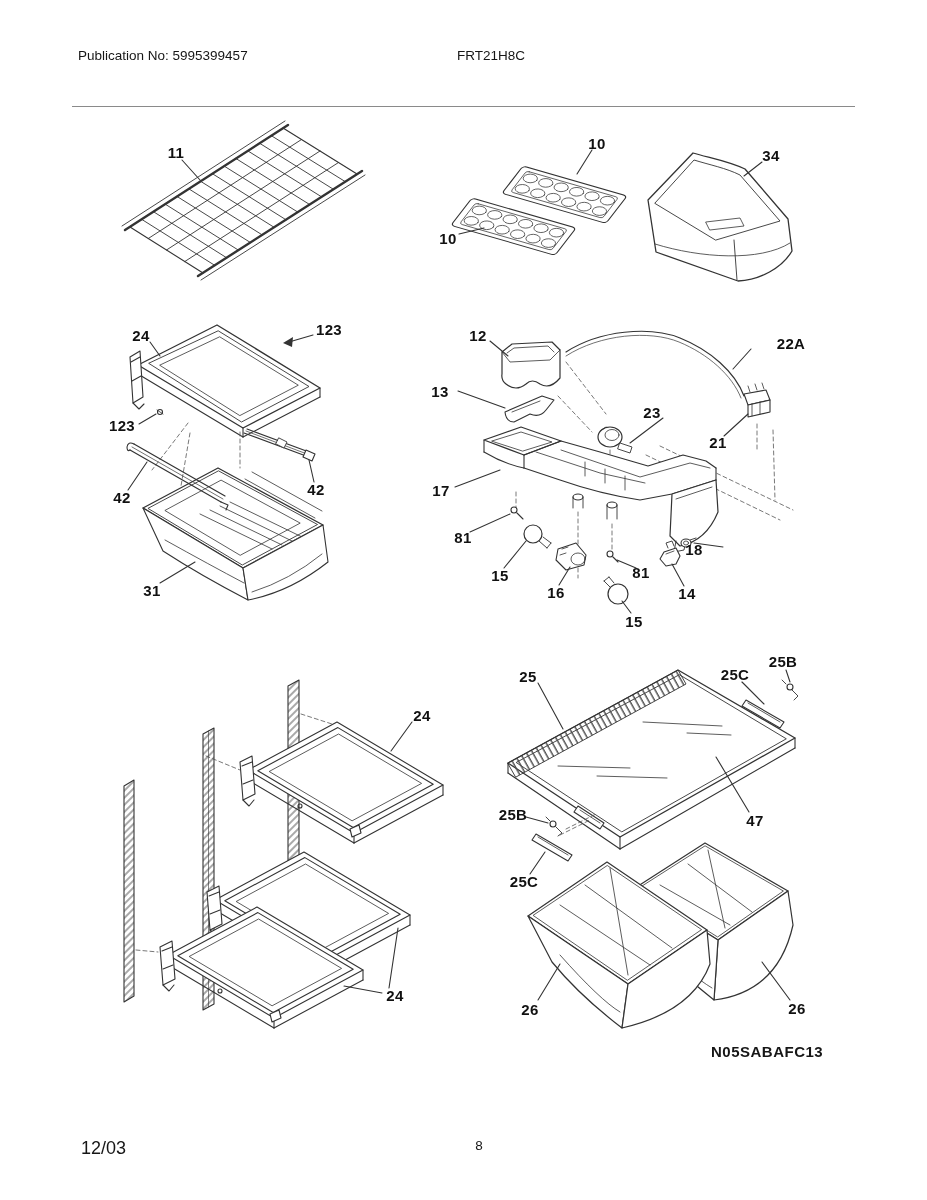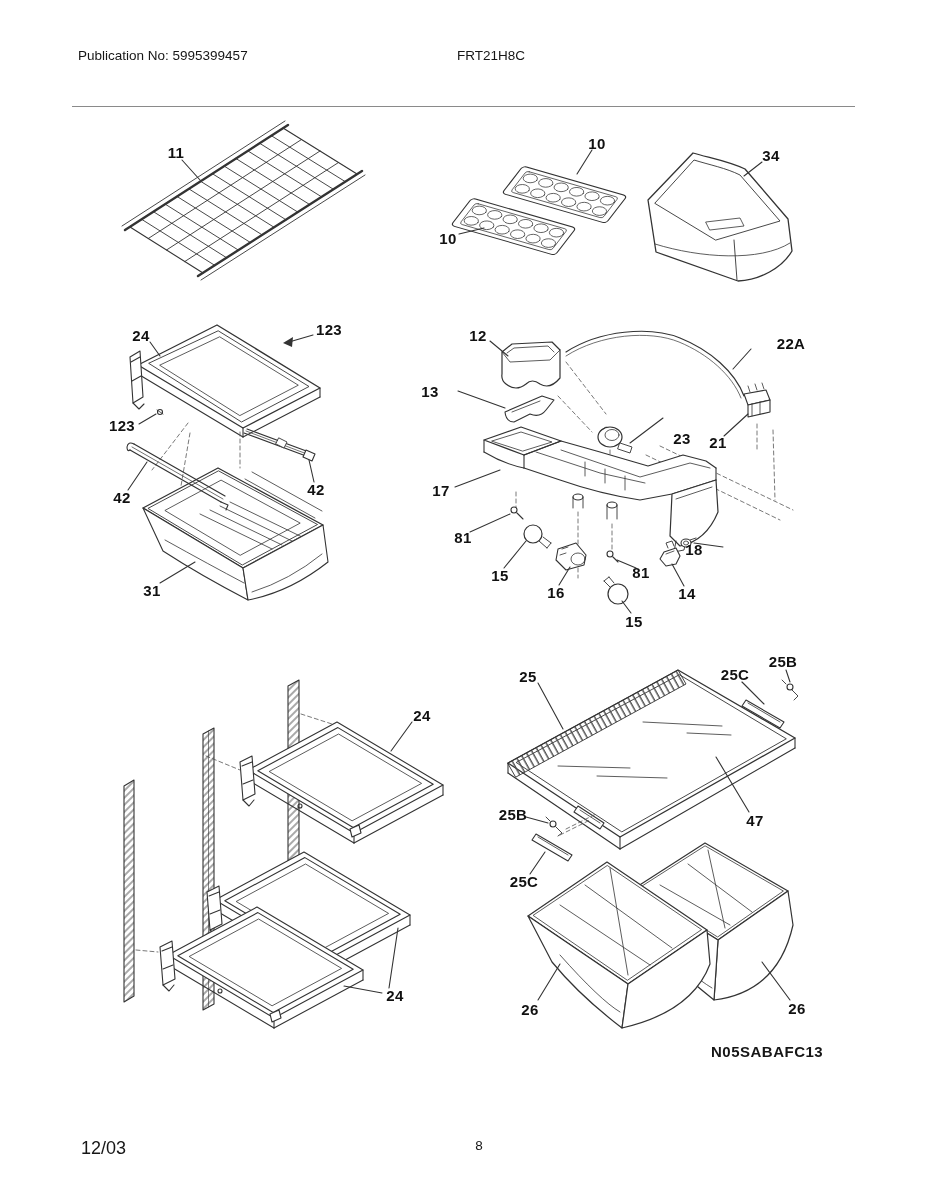--- a/index.html
+++ b/index.html
@@ -390,23 +390,23 @@
       <span class="callout" style="left: 597px; top: 143px;">10</span>
       <span class="callout" style="left: 448px; top: 238px;">10</span>
       <span class="callout" style="left: 771px; top: 155px;">34</span>
       <span class="callout" style="left: 141px; top: 335px;">24</span>
       <span class="callout" style="left: 329px; top: 329px;">123</span>
       <span class="callout" style="left: 122px; top: 425px;">123</span>
       <span class="callout" style="left: 122px; top: 497px;">42</span>
       <span class="callout" style="left: 316px; top: 489px;">42</span>
       <span class="callout" style="left: 152px; top: 590px;">31</span>
       <span class="callout" style="left: 478px; top: 335px;">12</span>
-      <span class="callout" style="left: 430px; top: 391px;">13</span>
+      <span class="callout" style="left: 440px; top: 391px;">13</span>
       <span class="callout" style="left: 763px; top: 343px; margin-left: 28px;">22A</span>
-      <span class="callout" style="left: 682px; top: 412px; margin-top: 26px;">23</span>
+      <span class="callout" style="left: 652px; top: 412px;">23</span>
       <span class="callout" style="left: 718px; top: 442px;">21</span>
       <span class="callout" style="left: 441px; top: 490px;">17</span>
       <span class="callout" style="left: 463px; top: 537px;">81</span>
       <span class="callout" style="left: 500px; top: 575px;">15</span>
       <span class="callout" style="left: 556px; top: 592px;">16</span>
       <span class="callout" style="left: 641px; top: 572px;">81</span>
       <span class="callout" style="left: 634px; top: 621px;">15</span>
       <span class="callout" style="left: 687px; top: 593px;">14</span>
       <span class="callout" style="left: 694px; top: 549px;">18</span>
       <span class="callout" style="left: 422px; top: 715px;">24</span>

